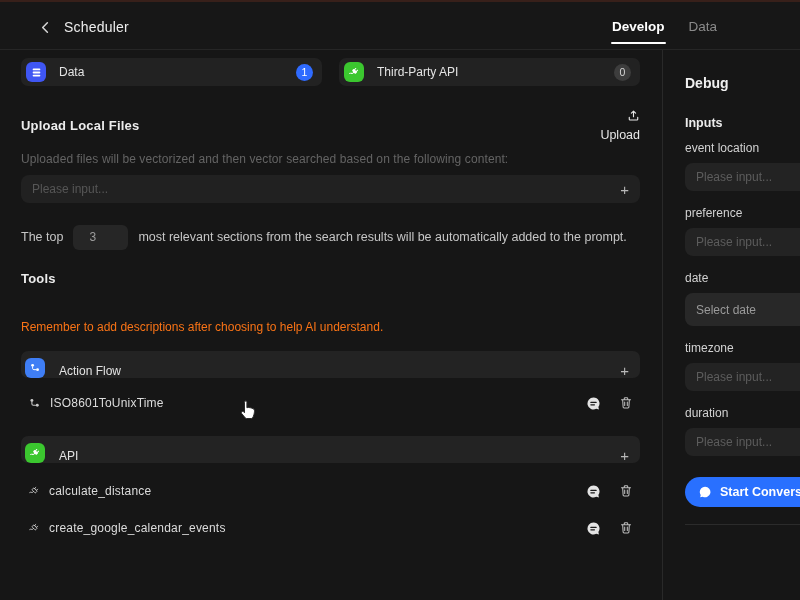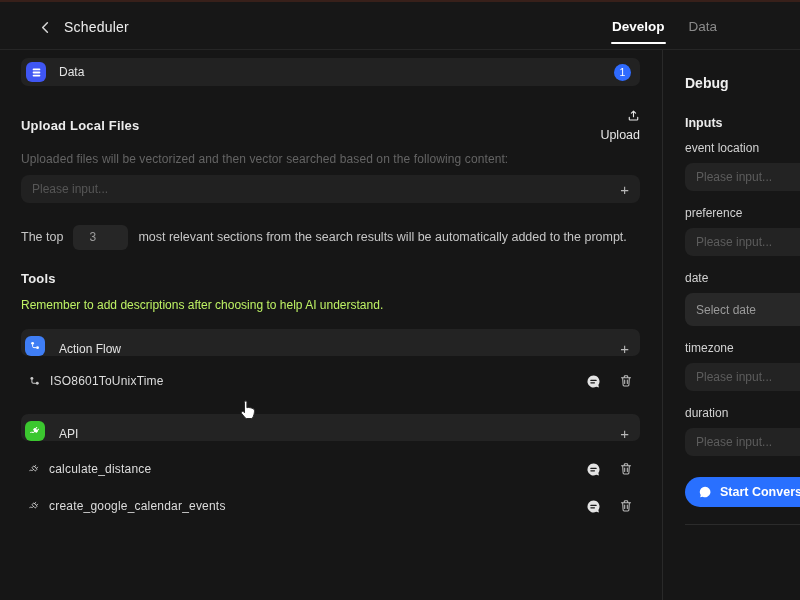--- a/index.html
+++ b/index.html
@@ -33,21 +33,21 @@
   .desc { margin-top:10px; font-size:12px; color:#646464; letter-spacing:.1px; }
   .input-row { margin-top:9px; height:28px; background:#212121; border-radius:8px; display:flex; align-items:center; padding:0 11px; }
   .input-row input { flex:1; background:transparent; border:none; outline:none; font-size:12px; color:#cfcfcf; font-family:"Liberation Sans", sans-serif; }
   .input-row input::placeholder { color:#565656; }
   .plus { font-size:15px; color:#b9b9b9; line-height:1; cursor:pointer; }
 
   .top-para { margin-top:21px; width:610px; font-size:12.5px; color:#c6c6c6; line-height:27px; }
   .top-num { display:inline-flex; align-items:center; width:55px; height:25px; background:#262626; border-radius:6px; margin:0 10px; padding-left:16px; font-size:12px; color:#9c9c9c; vertical-align:middle; }
 
   .tools-title { margin-top:20px; }
-  .tools-desc { margin-top:12px; font-size:12px; color:#bef264; }
+  .tools-desc { margin-top:34px; font-size:12px; color:#f97316; }
 
   .group-head { margin-top:17px; height:27px; background:#232323; border-radius:7px; display:flex; align-items:flex-end; padding:0 11px 0 4px; gap:14px; cursor:pointer; }
   .group-label { font-size:12px; color:#e2e2e2; }
   .group-head .plus { margin-left:auto; }
 
   .tool-row { height:24px; margin-top:13px; display:flex; align-items:center; padding:0 6px 0 7px; gap:9px; }
   .tool-name { font-size:12px; color:#dcdcdc; letter-spacing:.2px; }
   .row-actions { margin-left:auto; display:flex; align-items:center; gap:17px; }
   .icon-btn { width:16px; height:16px; display:flex; align-items:center; justify-content:center; cursor:pointer; }
 
@@ -98,20 +98,33 @@
               <g fill="#fff">
                 <rect x="2.4" y="2.2" width="11.2" height="2.6" rx="1.3"></rect>
                 <rect x="2.4" y="6.7" width="11.2" height="2.6" rx="1.3"></rect>
                 <rect x="2.4" y="11.2" width="11.2" height="2.6" rx="1.3"></rect>
               </g>
             </svg>
         </span>
         <span class="kcard-label">Data</span>
         <span class="badge" style="background:#2f6bff">1</span>
       </div>
+      <div class="kcard">
+        <span class="kicon" style="background:#3bc72f">
+          <svg viewBox="0 0 16 16" width="12" height="12">
+              <g transform="rotate(45 8 8)">
+                <path d="M6.3 2.9v2.2M9.7 2.9v2.2" stroke="#fff" stroke-width="1.3" stroke-linecap="round" fill="none"></path>
+                <rect x="4.7" y="5.1" width="6.6" height="3.7" rx="1.2" fill="#fff"></rect>
+                <path d="M8 8.8v1.5c0 1.7-2.7 1.2-2.7 3.1" stroke="#fff" stroke-width="1.3" stroke-linecap="round" fill="none"></path>
+              </g>
+            </svg>
+        </span>
+        <span class="kcard-label">Third-Party API</span>
+        <span class="badge" style="background:#3d3d3d; color:#d6d6d6">0</span>
+      </div>
     </div>
 
     <div class="upload-head">
       <div class="sec-title">Upload Local Files</div>
       <div class="upload-btn">
         <span>
           <svg viewBox="0 0 16 16" width="13" height="13">
               <g fill="none" stroke="#e6e6e6" stroke-width="1.4" stroke-linecap="round" stroke-linejoin="round">
                 <path d="M8 9.6V2.8M5.4 5.1 8 2.6l2.6 2.5"></path>
                 <path d="M2.8 10.2v2.4c0 .5.4.9.9.9h8.6c.5 0 .9-.4.9-.9v-2.4"></path>

